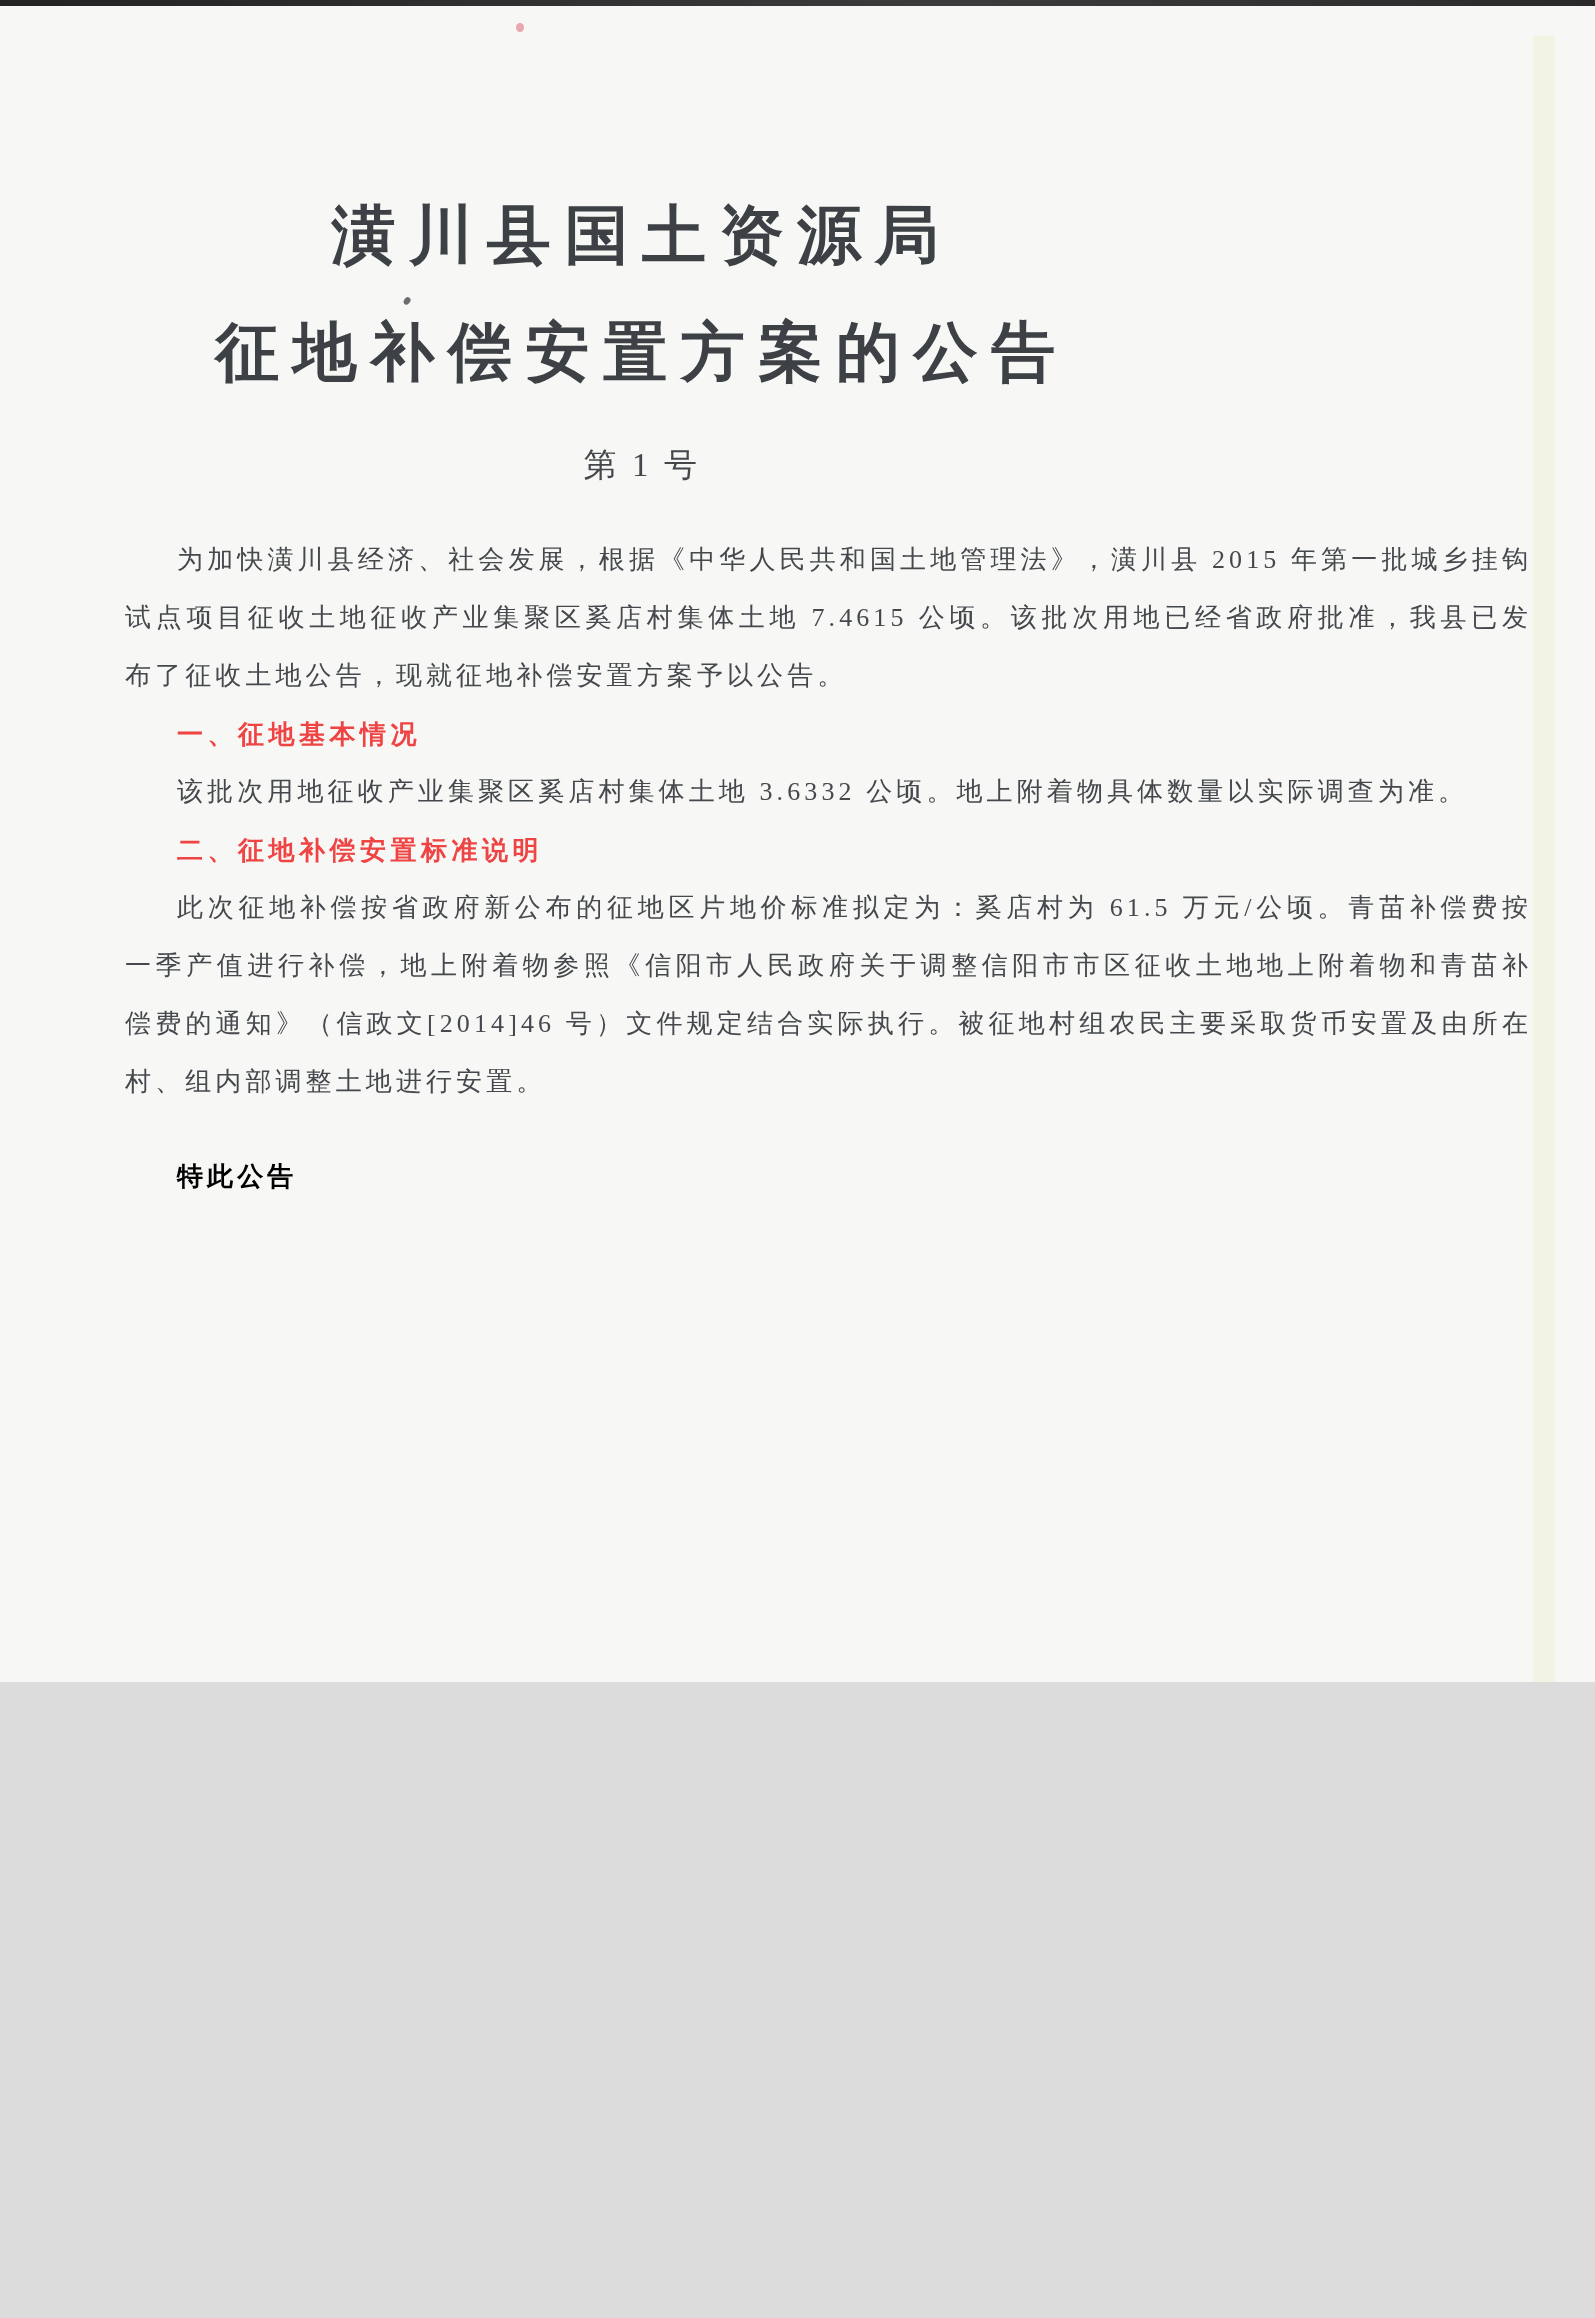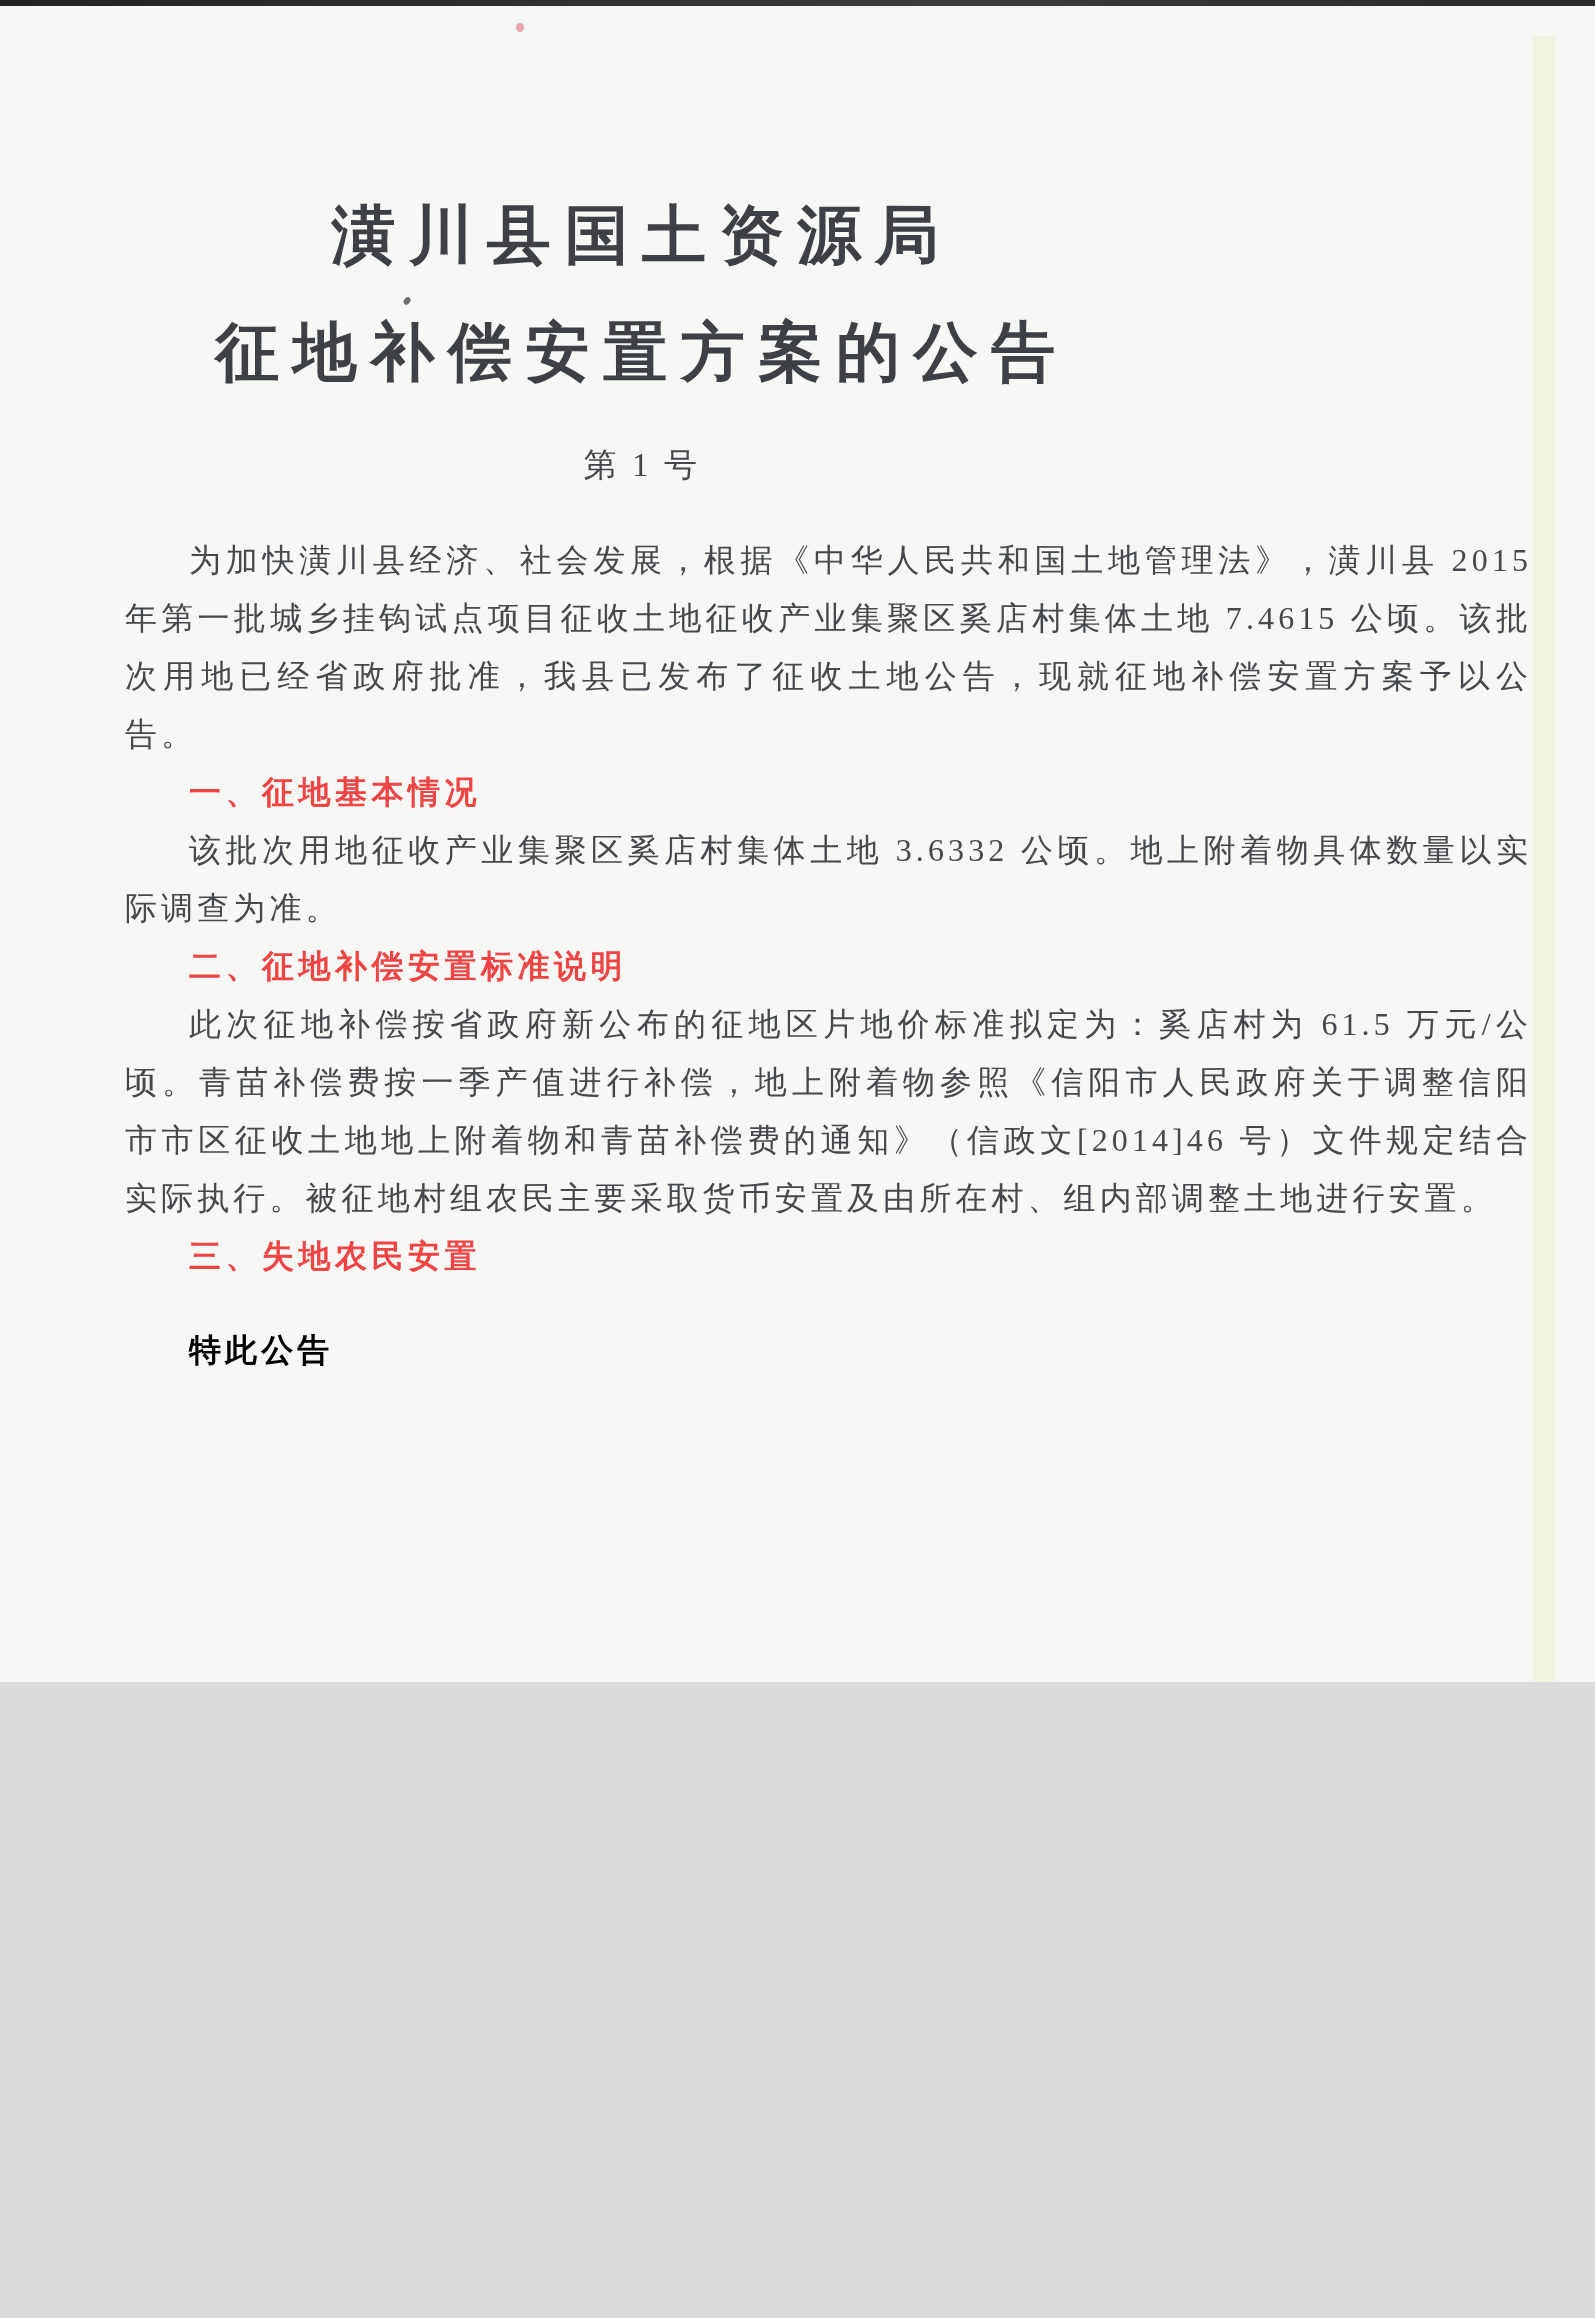--- a/index.html
+++ b/index.html
@@ -43,21 +43,21 @@
     margin-top: 64px;
     font-size: 33px;
     letter-spacing: 3.6px;
     line-height: 1;
     color: #44474c;
   }
 
   .body-text {
     margin-top: 49px;
     padding: 0 64px 0 125px;
-    font-size: 32px;
+    font-size: 26px;
     line-height: 58px;
     letter-spacing: 4.1px;
     text-align: justify;
   }
   .body-text p { margin: 0; text-indent: 2em; }
   .body-text .heading {
     font-family: Liberation Sans, sans-serif;
     font-weight: bold;
     color: #ef4444;
     letter-spacing: 4.5px;
@@ -123,21 +123,20 @@
     <div class="doc-title line2">征地补偿安置方案的公告</div>
     <div class="doc-number">第 1 号</div>
   </header>
 
   <main class="body-text">
     <p class="para">为加快潢川县经济、社会发展，根据《中华人民共和国土地管理法》，潢川县 2015 年第一批城乡挂钩试点项目征收土地征收产业集聚区奚店村集体土地 7.4615 公顷。该批次用地已经省政府批准，我县已发布了征收土地公告，现就征地补偿安置方案予以公告。</p>
     <p class="heading">一、征地基本情况</p>
     <p class="para">该批次用地征收产业集聚区奚店村集体土地 3.6332 公顷。地上附着物具体数量以实际调查为准。</p>
     <p class="heading">二、征地补偿安置标准说明</p>
     <p class="para">此次征地补偿按省政府新公布的征地区片地价标准拟定为：奚店村为 61.5 万元/公顷。青苗补偿费按一季产值进行补偿，地上附着物参照《信阳市人民政府关于调整信阳市市区征收土地地上附着物和青苗补偿费的通知》（信政文[2014]46 号）文件规定结合实际执行。被征地村组农民主要采取货币安置及由所在村、组内部调整土地进行安置。</p>
-    <p class="heading">三、失地农民安置</p>
     <p class="closing">特此公告</p>
   </main>
 
   <div class="signature">
     <div class="sig-org">潢川县国土资源局</div>
     <div class="sig-date">二〇一六年三月十四日</div>
   </div>
 
   <svg class="seal" viewBox="0 0 240 240" aria-hidden="true">
     <defs>

